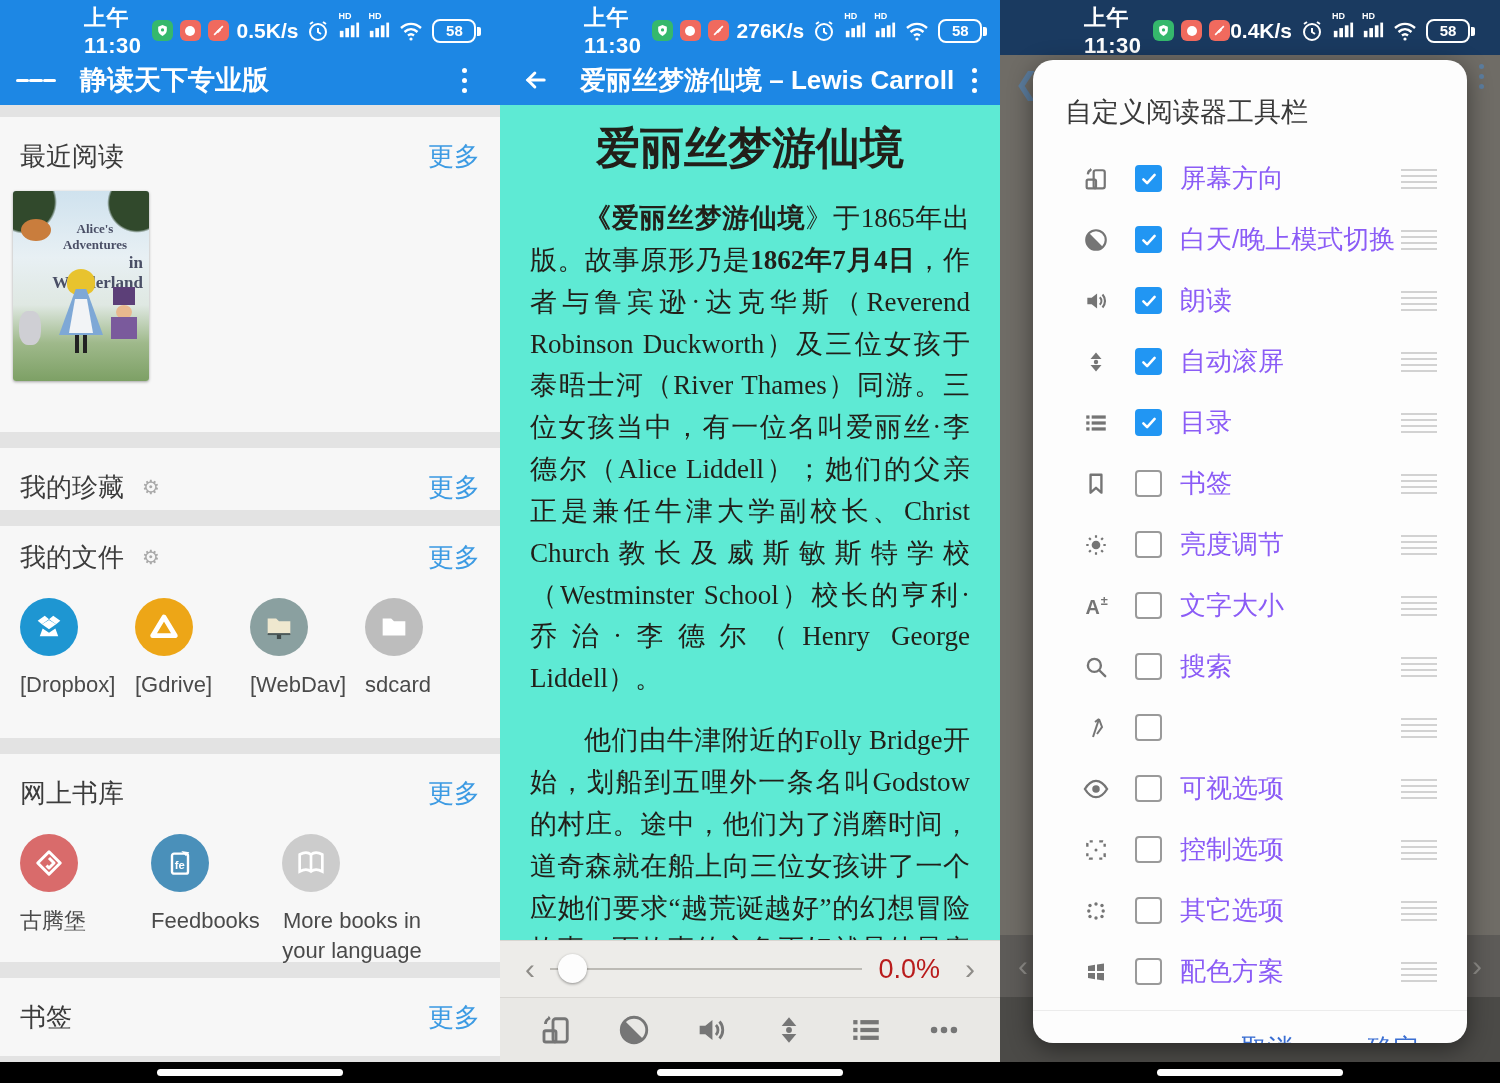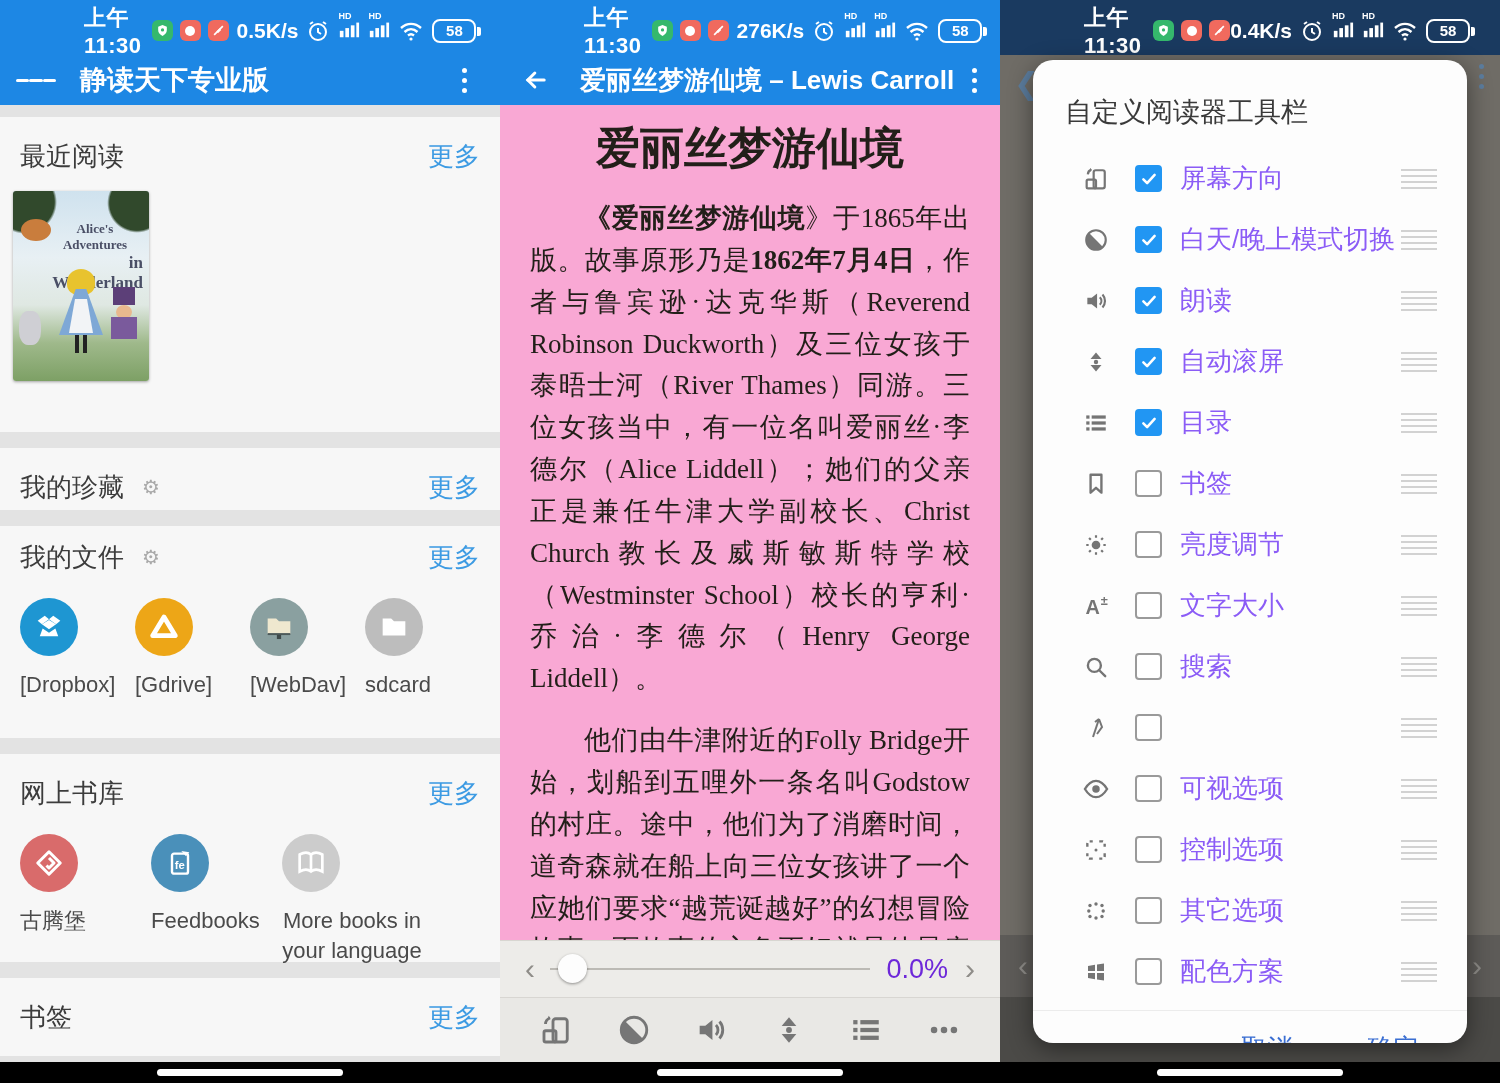--- a/index.html
+++ b/index.html
@@ -73,31 +73,31 @@
   .icon-item .circ { width:58px; height:58px; border-radius:50%; display:flex; align-items:center; justify-content:center; }
   .icon-item .lbl { margin-top:14px; font-size:22px; color:#4a4a4a; text-align:center; line-height:1.35; }
   .circ.dropbox { background:#1e96d2; } .circ.gdrive { background:#eda617; }
   .circ.webdav { background:#8aa0a0; } .circ.sdcard { background:#bdbdbd; }
   .circ.guten { background:#d96b6b; } .circ.feedb { background:#4a90ba; } .circ.moreb { background:#cccccc; }
 
   .navbar { position:absolute; bottom:0; left:0; width:500px; height:21px; background:#000; }
   .navbar .pill { position:absolute; left:157px; top:7px; width:186px; height:7px; border-radius:4px; background:#fff; }
 
   
-  .read-page { position:absolute; top:105px; left:0; right:0; height:835px; background:#f9a8d4; overflow:hidden;
+  .read-page { position:absolute; top:105px; left:0; right:0; height:835px; background:#5eead4; overflow:hidden;
                font-family:"Liberation Serif","DejaVu Serif",serif; color:#221f19; }
   .read-title { text-align:center; font-size:44px; font-weight:700; margin-top:14px; }
   .read-page p { font-size:27px; line-height:1.55; text-align:justify; text-indent:2em; margin:20px 30px 0 30px; }
   .read-page .b { font-weight:700; }
   .slider-bar { position:absolute; top:940px; left:0; width:500px; height:57px; background:#edece9; border-top:1px solid #d8d6d1;
                 display:flex; align-items:center; padding:0 16px; color:#8a8884; }
   .sl-chev { font-size:30px; color:#8f8d89; width:28px; text-align:center; }
   .sl-track { position:relative; flex:1; height:2px; background:#bcbab5; margin:0 6px; }
   .sl-handle { position:absolute; left:8px; top:-14px; width:29px; height:29px; border-radius:50%; background:#fdfdfd; box-shadow:0 1px 3px rgba(0,0,0,.4); }
-  .sl-val { font-size:27px; color:#6d28d9; margin:0 8px 0 10px; }
+  .sl-val { font-size:27px; color:#b91c1c; margin:0 16px 0 10px; }
   .toolbar { position:absolute; top:997px; left:0; width:500px; height:65px; background:#e9e8e5; border-top:1px solid #d8d6d2;
              display:flex; align-items:center; justify-content:space-between; padding:0 36px; }
   .tb-icon { width:40px; height:40px; display:flex; align-items:center; justify-content:center; }
 
   
   .dim-appbar { position:absolute; top:0; left:0; width:500px; height:105px; background:#1a3a60; }
   .dim-body { position:absolute; top:105px; left:0; width:500px; height:830px; background:#6f6c66; }
   .dim-slider { position:absolute; top:935px; left:0; width:500px; height:62px; background:#5d5b58; display:flex; align-items:center; justify-content:space-between; padding:0 18px; color:#8d8b87; font-size:30px; }
   .dim-toolbar { position:absolute; top:997px; left:0; width:500px; height:65px; background:#4b4a47; }
   .dim-glyph { color:#5c7d9e; }

